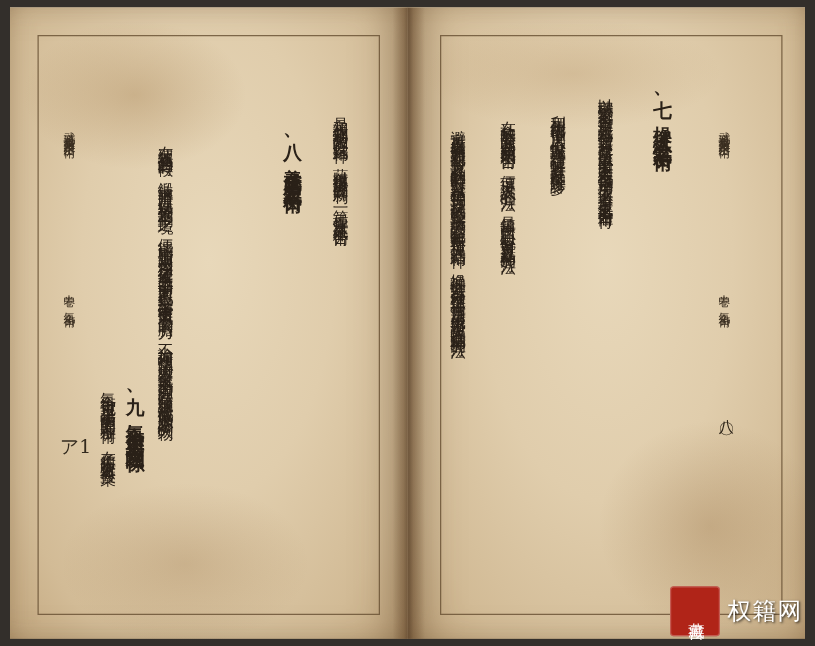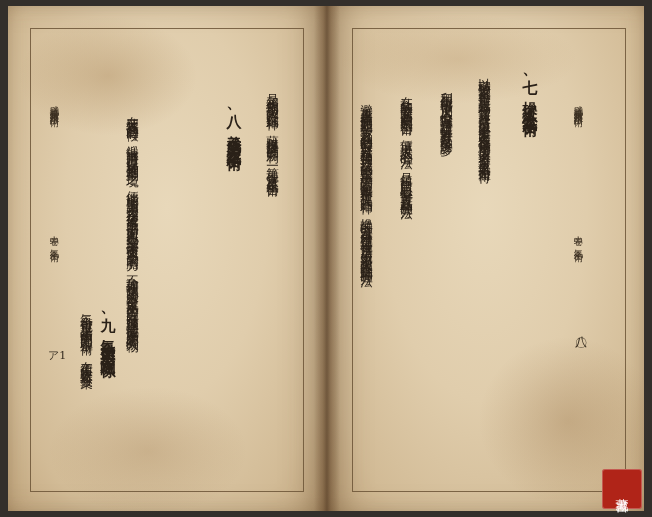--- a/index.html
+++ b/index.html
@@ -111,21 +111,21 @@
     letter-spacing: 3px;
   }
   .run-head {
     font-size: 9.5px;
     color: #3a2e20;
     letter-spacing: 1.5px;
   }
   .folio {
     position: absolute;
     font-family: "DejaVu Serif", serif;
-    font-size: 11px;
+    font-size: 15px;
     color: #332a1e;
   }
   .page-num-vert {
     position: absolute;
     writing-mode: vertical-rl;
     text-orientation: upright;
     font-family: "DejaVu Serif", serif;
     font-size: 12px;
     color: #2e2519;
     letter-spacing: 2px;
@@ -211,14 +211,15 @@
 
     <div class="vcol run-head" style="left:566px; top:92px; height:120px;">武道體身術及丹田術</div>
     <div class="vcol run-head" style="left:566px; top:222px; height:80px;">中卷　氣合術</div>
     <div class="page-num-vert" style="left:564px; top:320px; height:40px;">八〇</div>
   </div>
 
   <div class="stamp">
     <div class="seal">
       <span>藏書</span>
     </div>
+    <div class="wm-text">权籍网</div>
   </div>
 </div>
 
 </body></html>

